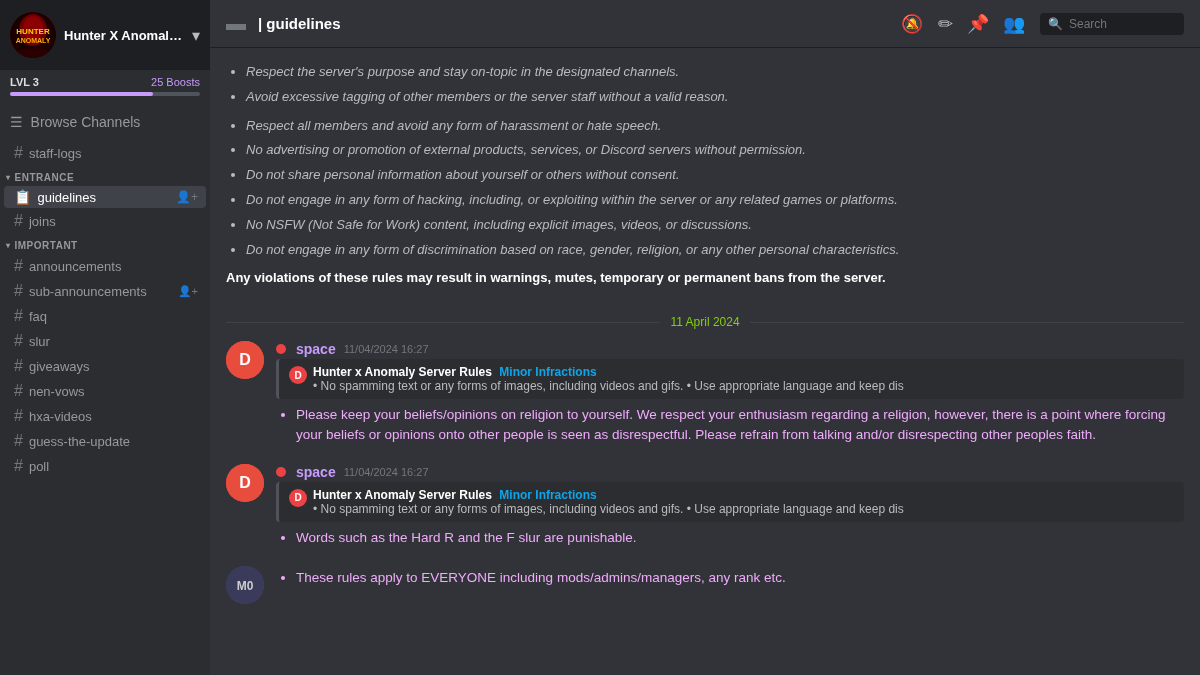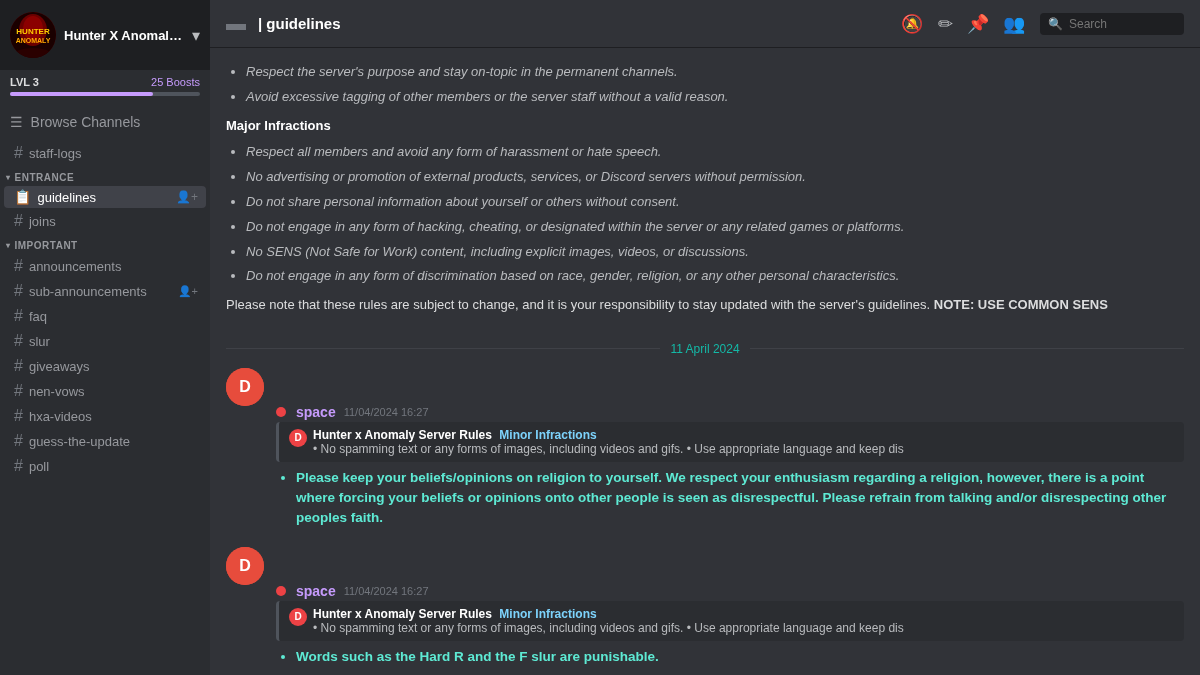--- a/index.html
+++ b/index.html
@@ -234,21 +234,21 @@
     .rules-bold {
       font-weight: 700;
       color: #fff;
     }
     .rules-section p { margin-bottom: 6px; font-size: 13px; }
     .date-divider {
       display: flex;
       align-items: center;
       gap: 10px;
       margin: 12px 0;
-      color: #14b8a6;
+      color: #84cc16;
       font-size: 12px;
     }
     .date-divider::before, .date-divider::after {
       content: '';
       flex: 1;
       height: 1px;
       background: #3f4147;
     }
     .message-group {
       display: flex;
@@ -268,21 +268,21 @@
     }
     .avatar-space {
       background: #e74c3c;
       color: #fff;
     }
     .avatar-moo {
       background: #4a4a6a;
       color: #84cc16;
       font-size: 13px;
     }
-    .message-content-wrap { flex: 1; overflow: hidden; margin-top: 36px; }
+    .message-content-wrap { flex: 1; overflow: hidden; }
     .message-header {
       display: flex;
       align-items: center;
       gap: 8px;
       margin-bottom: 2px;
     }
     .msg-username { font-size: 14px; font-weight: 600; color: #c69bfc; }
     .msg-username.space { color: #c69bfc; }
     .msg-username.moo { color: #c69bfc; }
     .msg-timestamp { font-size: 11px; color: #72767d; }
@@ -311,30 +311,29 @@
       width: 18px;
       height: 18px;
       display: flex;
       align-items: center;
       justify-content: center;
       flex-shrink: 0;
       margin-top: 1px;
     }
     .forward-tag-inner { font-size: 10px; font-weight: 900; color: #fff; }
     .minor-label {
-      color: #7dd3fc;
+      color: #0ea5e9;
       font-weight: 700;
       white-space: nowrap;
     }
     .fwd-text { overflow: hidden; text-overflow: ellipsis; white-space: nowrap; flex: 1; }
     .message-text {
       font-size: 13.5px;
-      color: #5eead4;
+      color: #f0abfc;
       line-height: 1.5;
-      font-weight: bold;
     }
     .message-text ul { margin: 2px 0 0 20px; }
     .message-text li { margin-bottom: 2px; }
     .user-tag-badge {
       background: #4f545c;
       border-radius: 3px;
       padding: 1px 5px;
       font-size: 10px;
       color: #b9bbbe;
       margin-left: 2px;
@@ -459,36 +458,32 @@
           <span style="color:#72767d;font-size:12px;">🔍</span>
           <input type="text" placeholder="Search" style="">
         </div>
       </div>
     </div>
 
     <div class="content">
 
       <div class="rules-section">
         <ul>
-          <li>Respect the server's purpose and stay on-topic in the permanent channels.</li>
+          <li>Respect the server's purpose and stay on-topic in the designated channels.</li>
           <li>Avoid excessive tagging of other members or the server staff without a valid reason.</li>
         </ul>
-        <p><span class="rules-bold">Major Infractions</span></p>
         <ul>
           <li>Respect all members and avoid any form of harassment or hate speech.</li>
           <li>No advertising or promotion of external products, services, or Discord servers without permission.</li>
           <li>Do not share personal information about yourself or others without consent.</li>
-          <li>Do not engage in any form of hacking, cheating, or designated within the server or any related games or platforms.</li>
-          <li>No SENS (Not Safe for Work) content, including explicit images, videos, or discussions.</li>
+          <li>Do not engage in any form of hacking, including, or exploiting within the server or any related games or platforms.</li>
+          <li>No NSFW (Not Safe for Work) content, including explicit images, videos, or discussions.</li>
           <li>Do not engage in any form of discrimination based on race, gender, religion, or any other personal characteristics.</li>
         </ul>
-        <p>
-          <span>Please note that these rules are subject to change, and it is your responsibility to stay updated with the server's guidelines.</span>
-          <strong>NOTE: USE COMMON SENS</strong>
-        </p>
+        <p><span class="rules-bold">Any violations of these rules may result in warnings, mutes, temporary or permanent bans from the server.</span></p>
       </div>
 
       <div class="date-divider">
         <span>11 April 2024</span>
       </div>
 
       <div class="message-group">
         <div class="avatar avatar-space">
           <svg width="38" height="38" viewBox="0 0 38 38">
             <rect width="38" height="38" rx="19" fill="#e74c3c"></rect>

